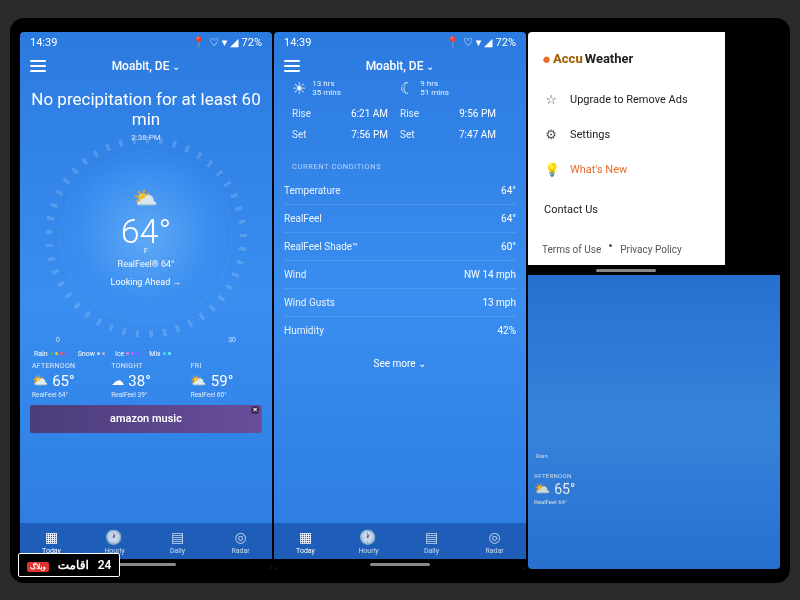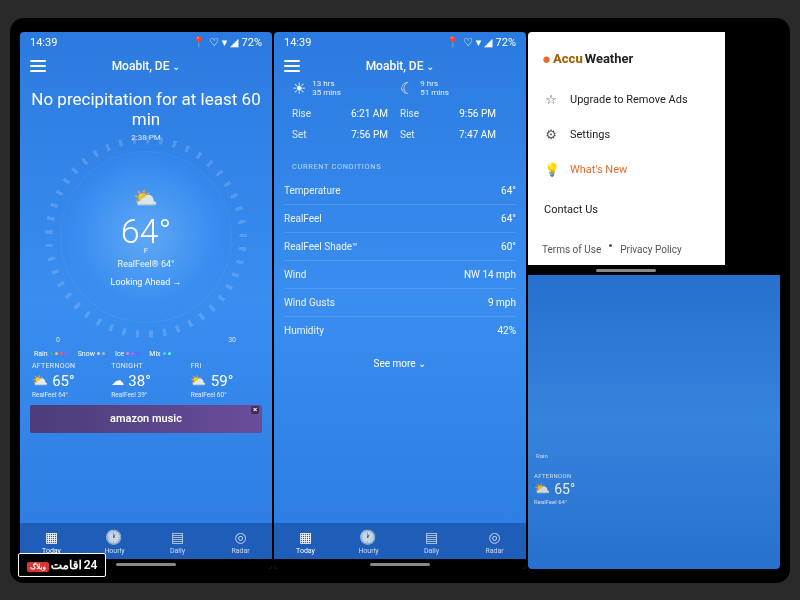--- a/index.html
+++ b/index.html
@@ -76,21 +76,21 @@
 .footer3 a { cursor: pointer; }
 .dot { width: 3px; height: 3px; background: #555; border-radius: 50%; }
 .bd-head { font-size: 12px; color: #fff; padding: 34px 4px 0 8px; white-space: nowrap; }
 .bd-legend { font-size: 6px; color: #fff; padding: 0 8px; opacity: 0.8; position: absolute; bottom: 110px; }
 .bd-fc { position: absolute; bottom: 64px; left: 6px; color: #fff; }
 .bd-fc .fc-temp { font-size: 14px; }
 .bd-fc .fc-lbl { font-size: 6px; }
 .bd-fc .fc-rf { font-size: 6px; }
 
 
-.wm { position: absolute; left: 8px; bottom: 6px; background: #000; color: #fff; font-size: 12px; padding: 4px 8px; border: 1px solid #fff; border-radius: 2px; font-weight: 600; display: flex; align-items: baseline; gap: 2px; }
+.wm { position: absolute; left: 8px; bottom: 6px; background: #000; color: #fff; font-size: 12px; padding: 4px 8px; border: 1px solid #fff; border-radius: 2px; font-weight: 600; display: flex; align-items: baseline; gap: 9px; }
 .wm small { font-size: 7px; background: #d33; padding: 1px 3px; border-radius: 2px; }
 </style>
 </head>
 <body>
 
 <div class="frame">
 
 <div class="phone">
   <div class="status-bar">
     <span>14:39</span>
@@ -244,21 +244,21 @@
     <div class="cond-row">
           <span>RealFeel Shade™</span>
           <span>60°</span>
         </div>
     <div class="cond-row">
           <span>Wind</span>
           <span>NW 14 mph</span>
         </div>
     <div class="cond-row">
           <span>Wind Gusts</span>
-          <span>9 mph</span>
+          <span>13 mph</span>
         </div>
     <div class="cond-row">
           <span>Humidity</span>
           <span>42%</span>
         </div>
   </div>
   <div class="seemore">See more</div>
   <div class="tabs">
     <div class="tab active"><span class="tab-ico">▦</span><span>Today</span></div>
     <div class="tab"><span class="tab-ico">🕐</span><span>Hourly</span></div>

